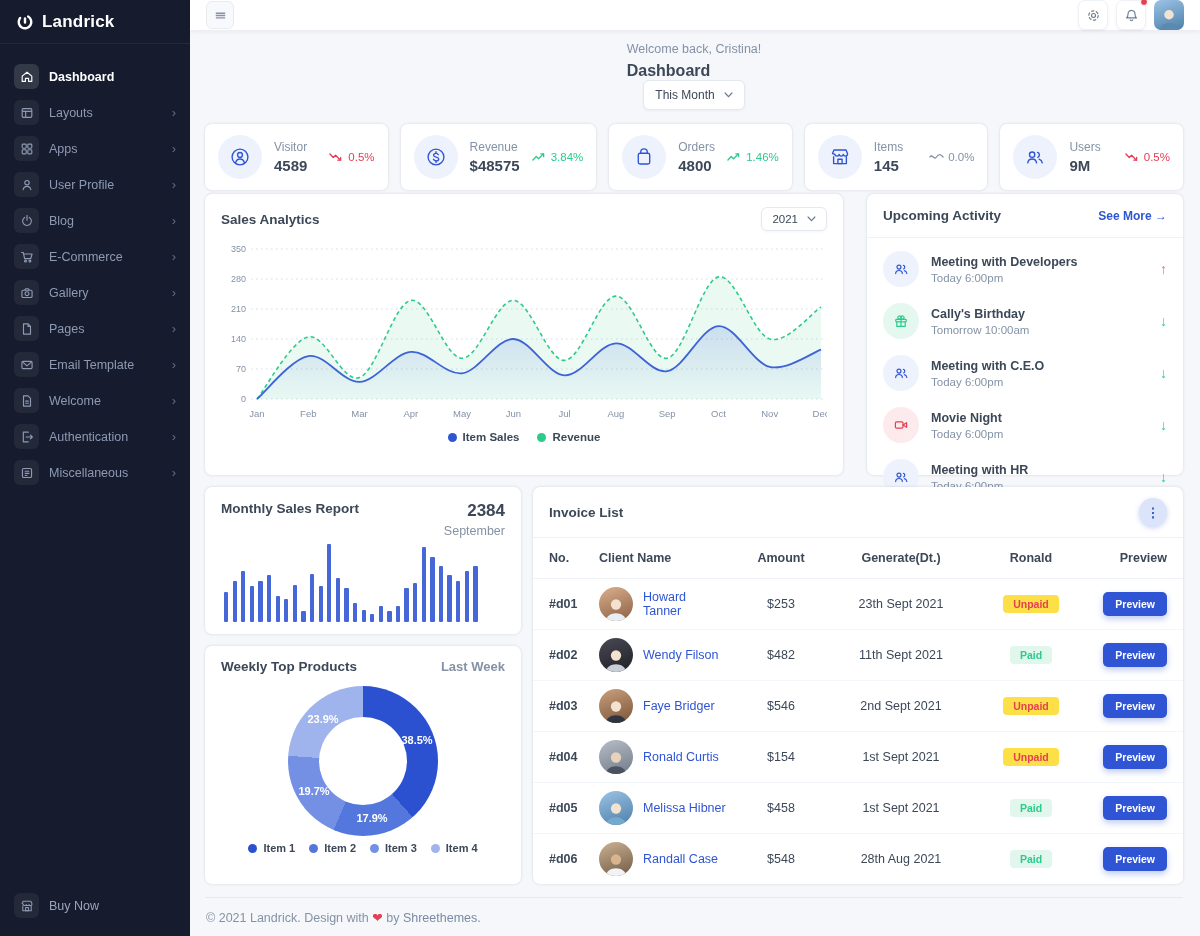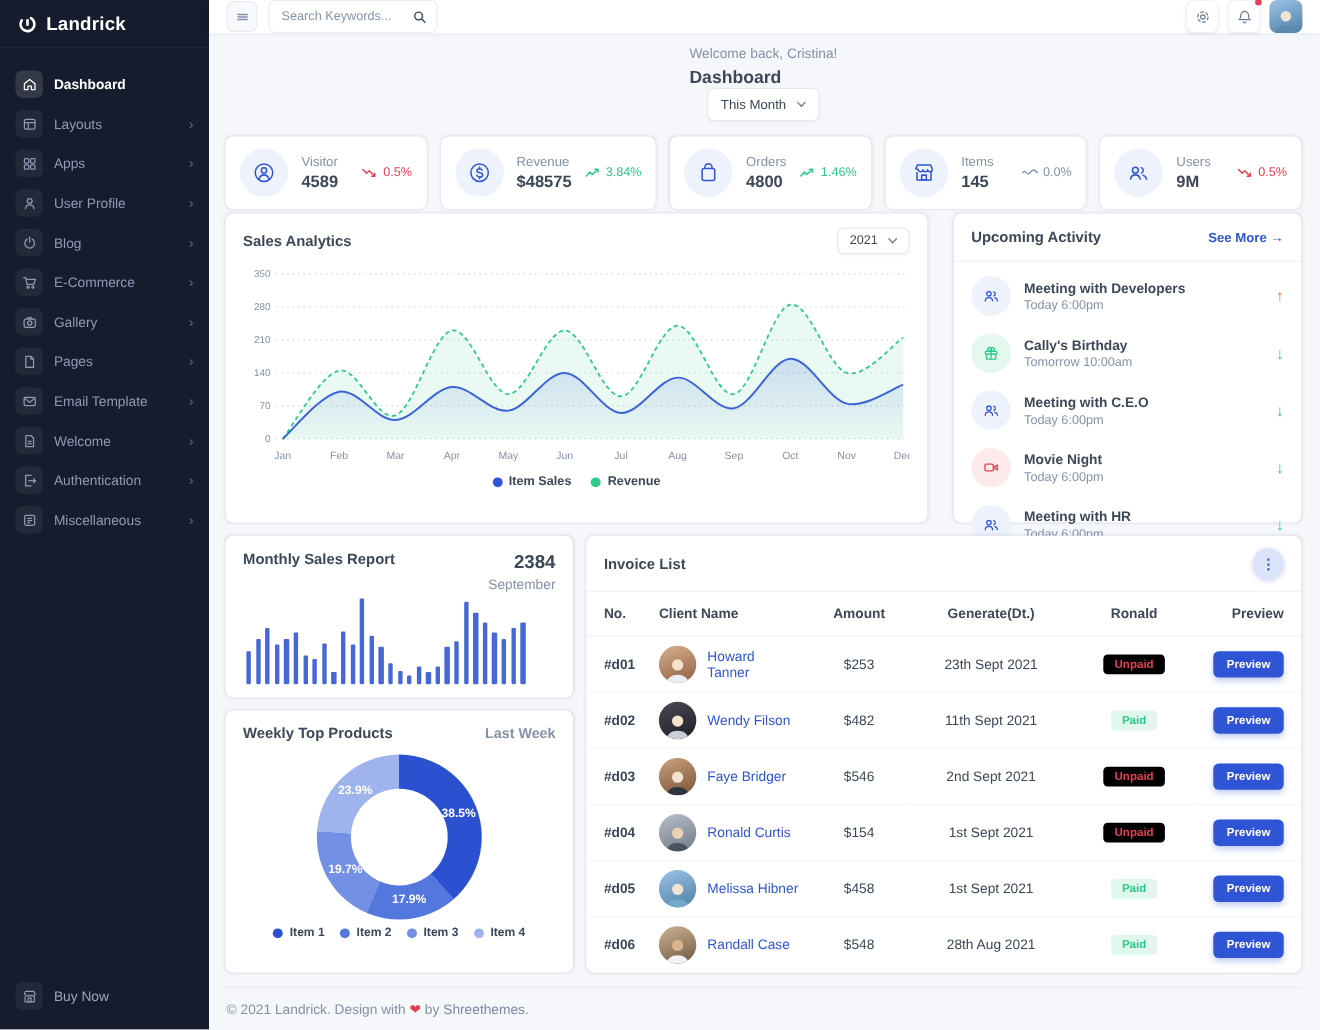--- a/index.html
+++ b/index.html
@@ -128,21 +128,21 @@
   th:nth-child(3){width:92px;} th:nth-child(4){width:148px;} th:nth-child(5){width:112px;}
   .inv-no { font-weight:bold; }
   .client { display:flex; align-items:center; gap:10px; }
   .avatar { width:34px; height:34px; border-radius:50%; overflow:hidden; flex-shrink:0;
     display:flex; align-items:flex-end; justify-content:center; }
   .av1{background:linear-gradient(160deg,#d9b08c,#8c5f45);} .av2{background:linear-gradient(160deg,#4a4a55,#1e1e26);}
   .av3{background:linear-gradient(160deg,#caa27e,#7a5238);} .av4{background:linear-gradient(160deg,#b8bec8,#707a88);}
   .av5{background:linear-gradient(160deg,#9cc3e5,#4d7fa8);} .av6{background:linear-gradient(160deg,#cdb293,#6e5a43);}
   .client-link { color:#2f55d4; cursor:pointer; }
   .badge { display:inline-block; padding:3px 10px; border-radius:4px; font-size:10.5px; font-weight:bold; }
-  .badge.unpaid { background:#000000; color:#e43f52; }
+  .badge.unpaid { background:#fde047; color:#e43f52; }
   .badge.paid { background:#e1f7ee; color:#2eca8b; }
   .preview-btn { background:#2f55d4; color:#fff; border:none; font-size:10.5px; font-weight:bold;
     padding:6px 12px; border-radius:5px; cursor:pointer; box-shadow:0 3px 6px rgba(47,85,212,.3);
     font-family:"Liberation Sans", sans-serif; }
 
   
   .footer { margin-top:13px; border-top:1px solid #e5e9f1; padding:12px 1px; font-size:12.5px; color:#8492a6; }
   .heart { color:#e43f52; } .foot-link { color:#7a8aa5; cursor:pointer; }
 
   svg.ic { display:block; }
@@ -330,31 +330,20 @@
 
   <div class="main">
 
     <header class="topbar">
       <div class="hamb">
         <svg class="ic" width="13" height="13" viewBox="0 0 14 14">
             <g stroke="currentColor" stroke-width="1.5" stroke-linecap="round">
               <path d="M2.5 4.5 H11.5 M2.5 7 H11.5 M2.5 9.5 H11.5"></path>
             </g>
           </svg>
-      </div>
-      <div class="searchbox">
-        <input type="text" placeholder="Search Keywords..." style="">
-        <span>
-            <svg class="ic" width="13" height="13" viewBox="0 0 14 14">
-              <g fill="none" stroke="#3c4858" stroke-width="1.4" stroke-linecap="round">
-                <circle cx="6" cy="6" r="3.8"></circle>
-                <path d="M9 9 L12.2 12.2"></path>
-              </g>
-            </svg>
-          </span>
       </div>
       <div class="top-right">
         <div class="icon-btn">
           <svg class="ic" width="15" height="15" viewBox="0 0 16 16">
               <g fill="none" stroke="currentColor" stroke-width="1.2" stroke-linecap="round">
                 <circle cx="8" cy="8" r="2.1"></circle>
                 <circle cx="8" cy="8" r="5" stroke-dasharray="2.6 2.6"></circle>
               </g>
             </svg>
         </div>

